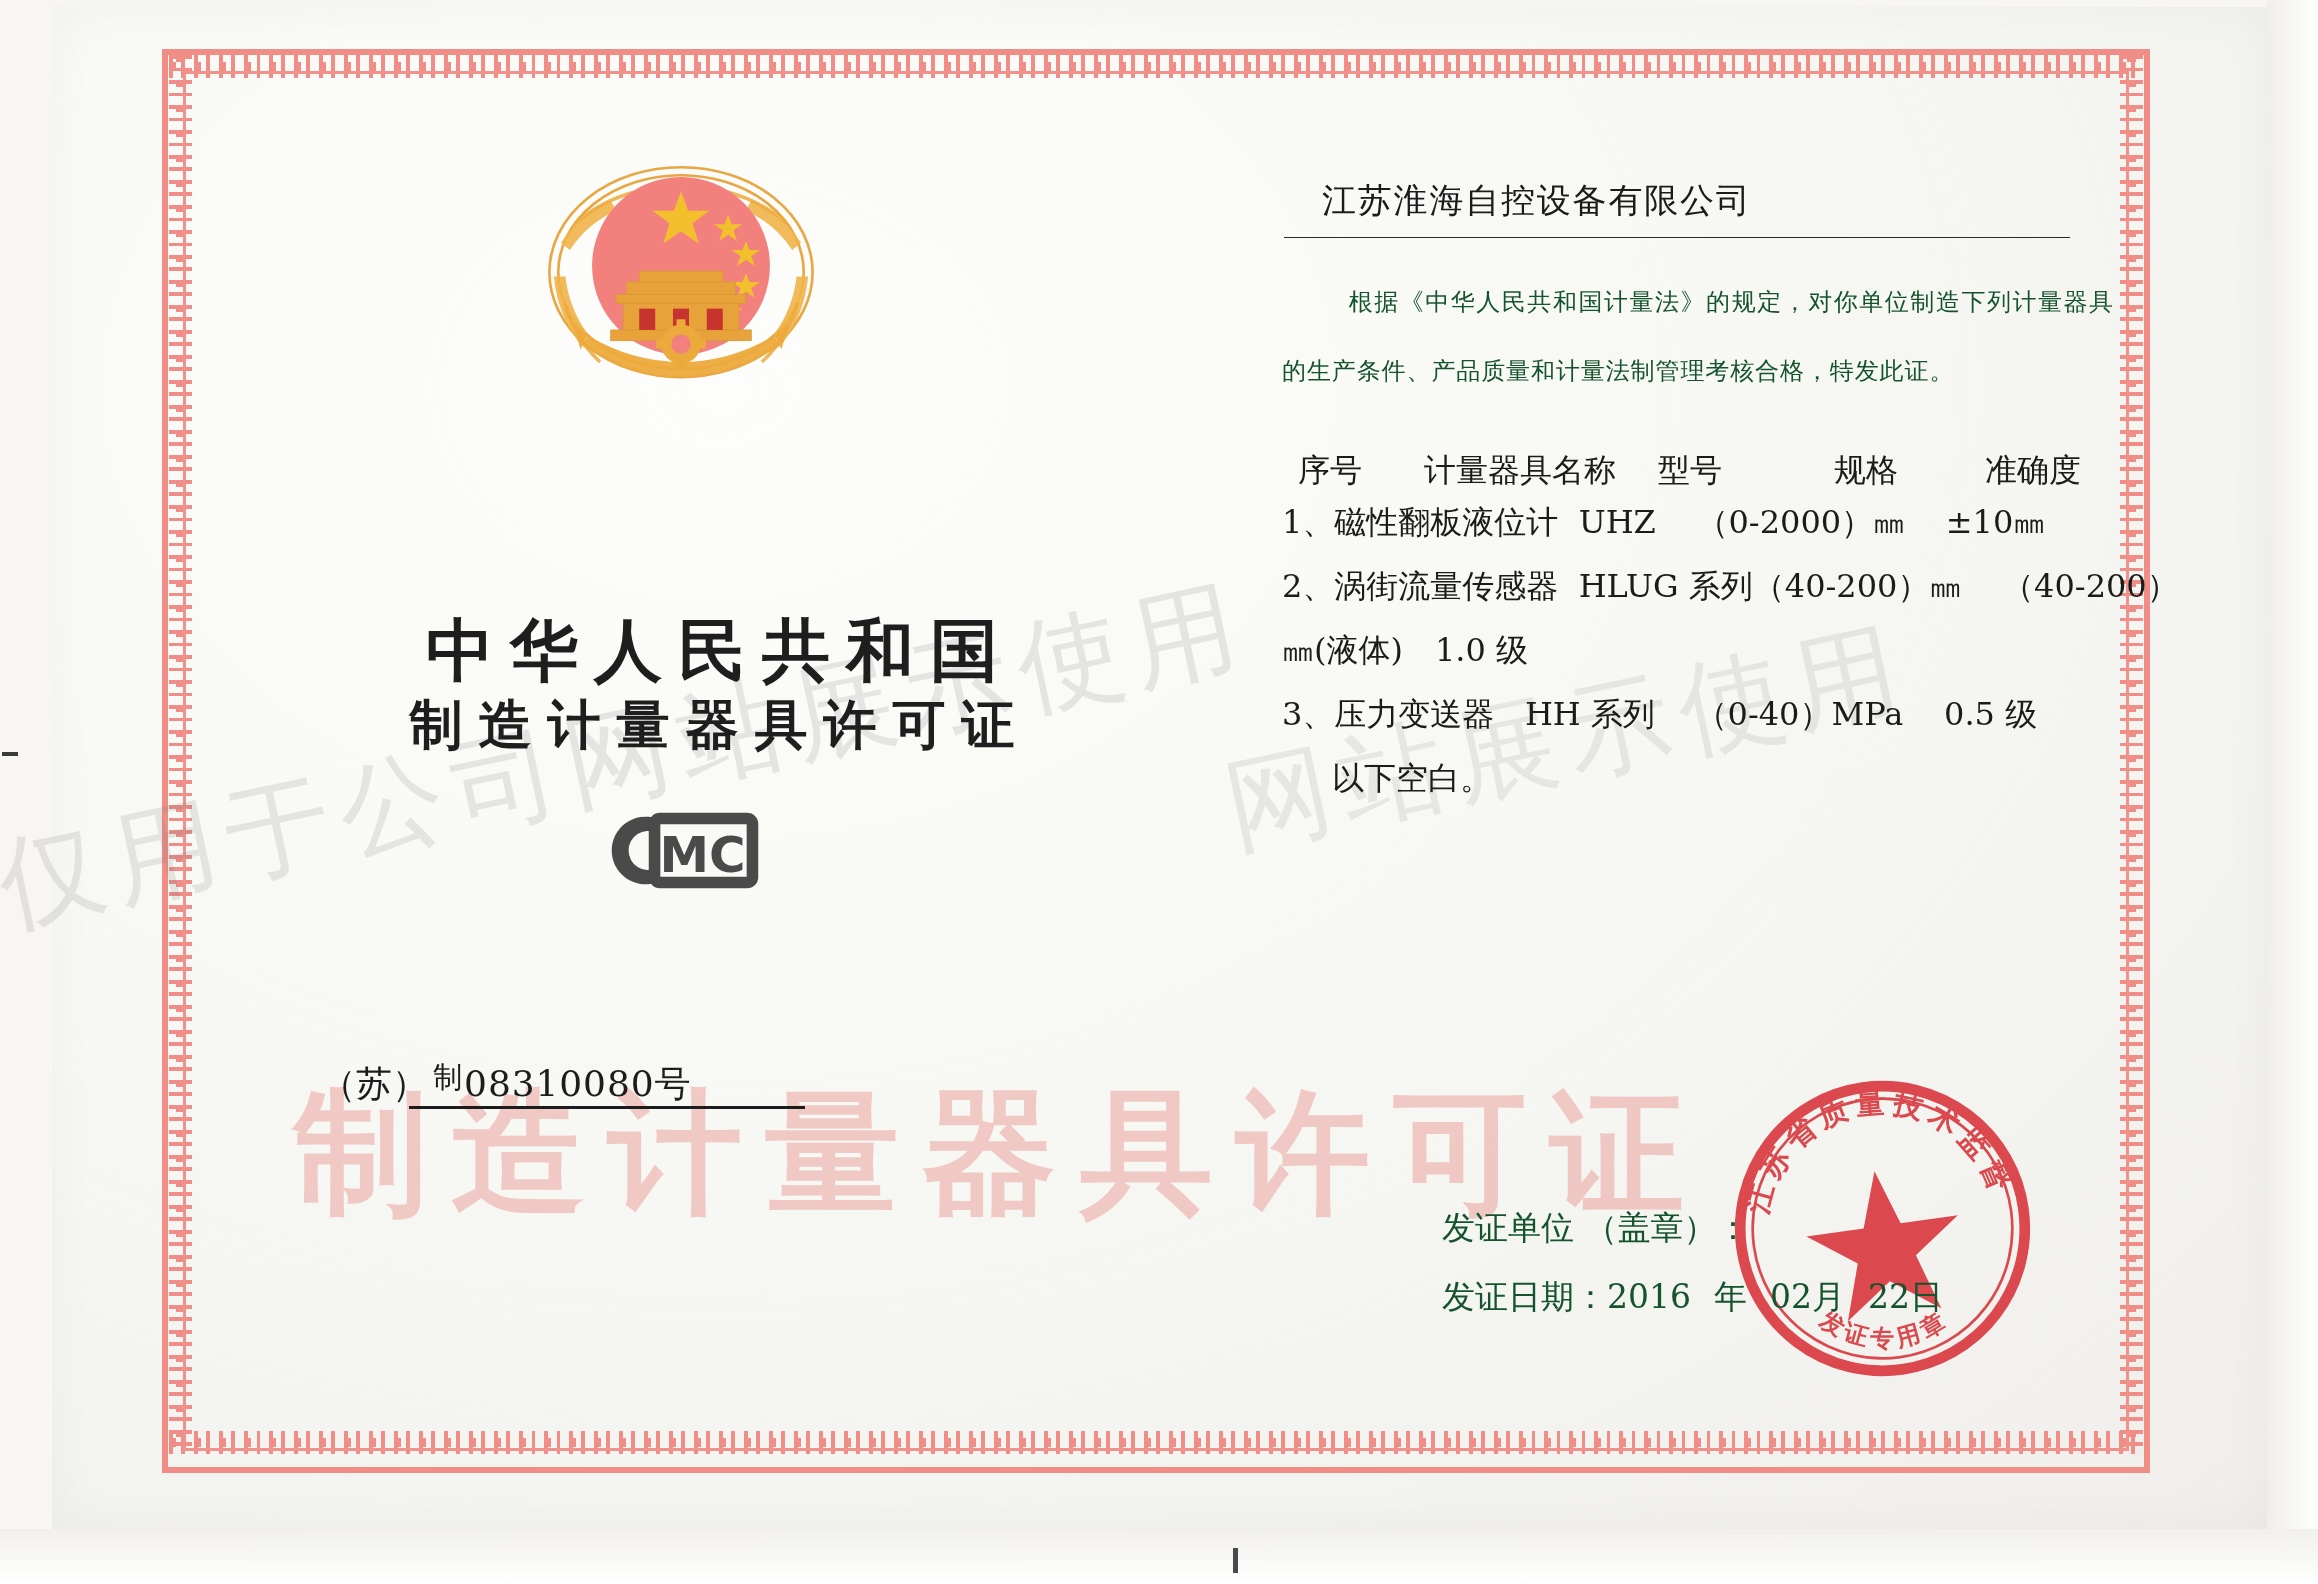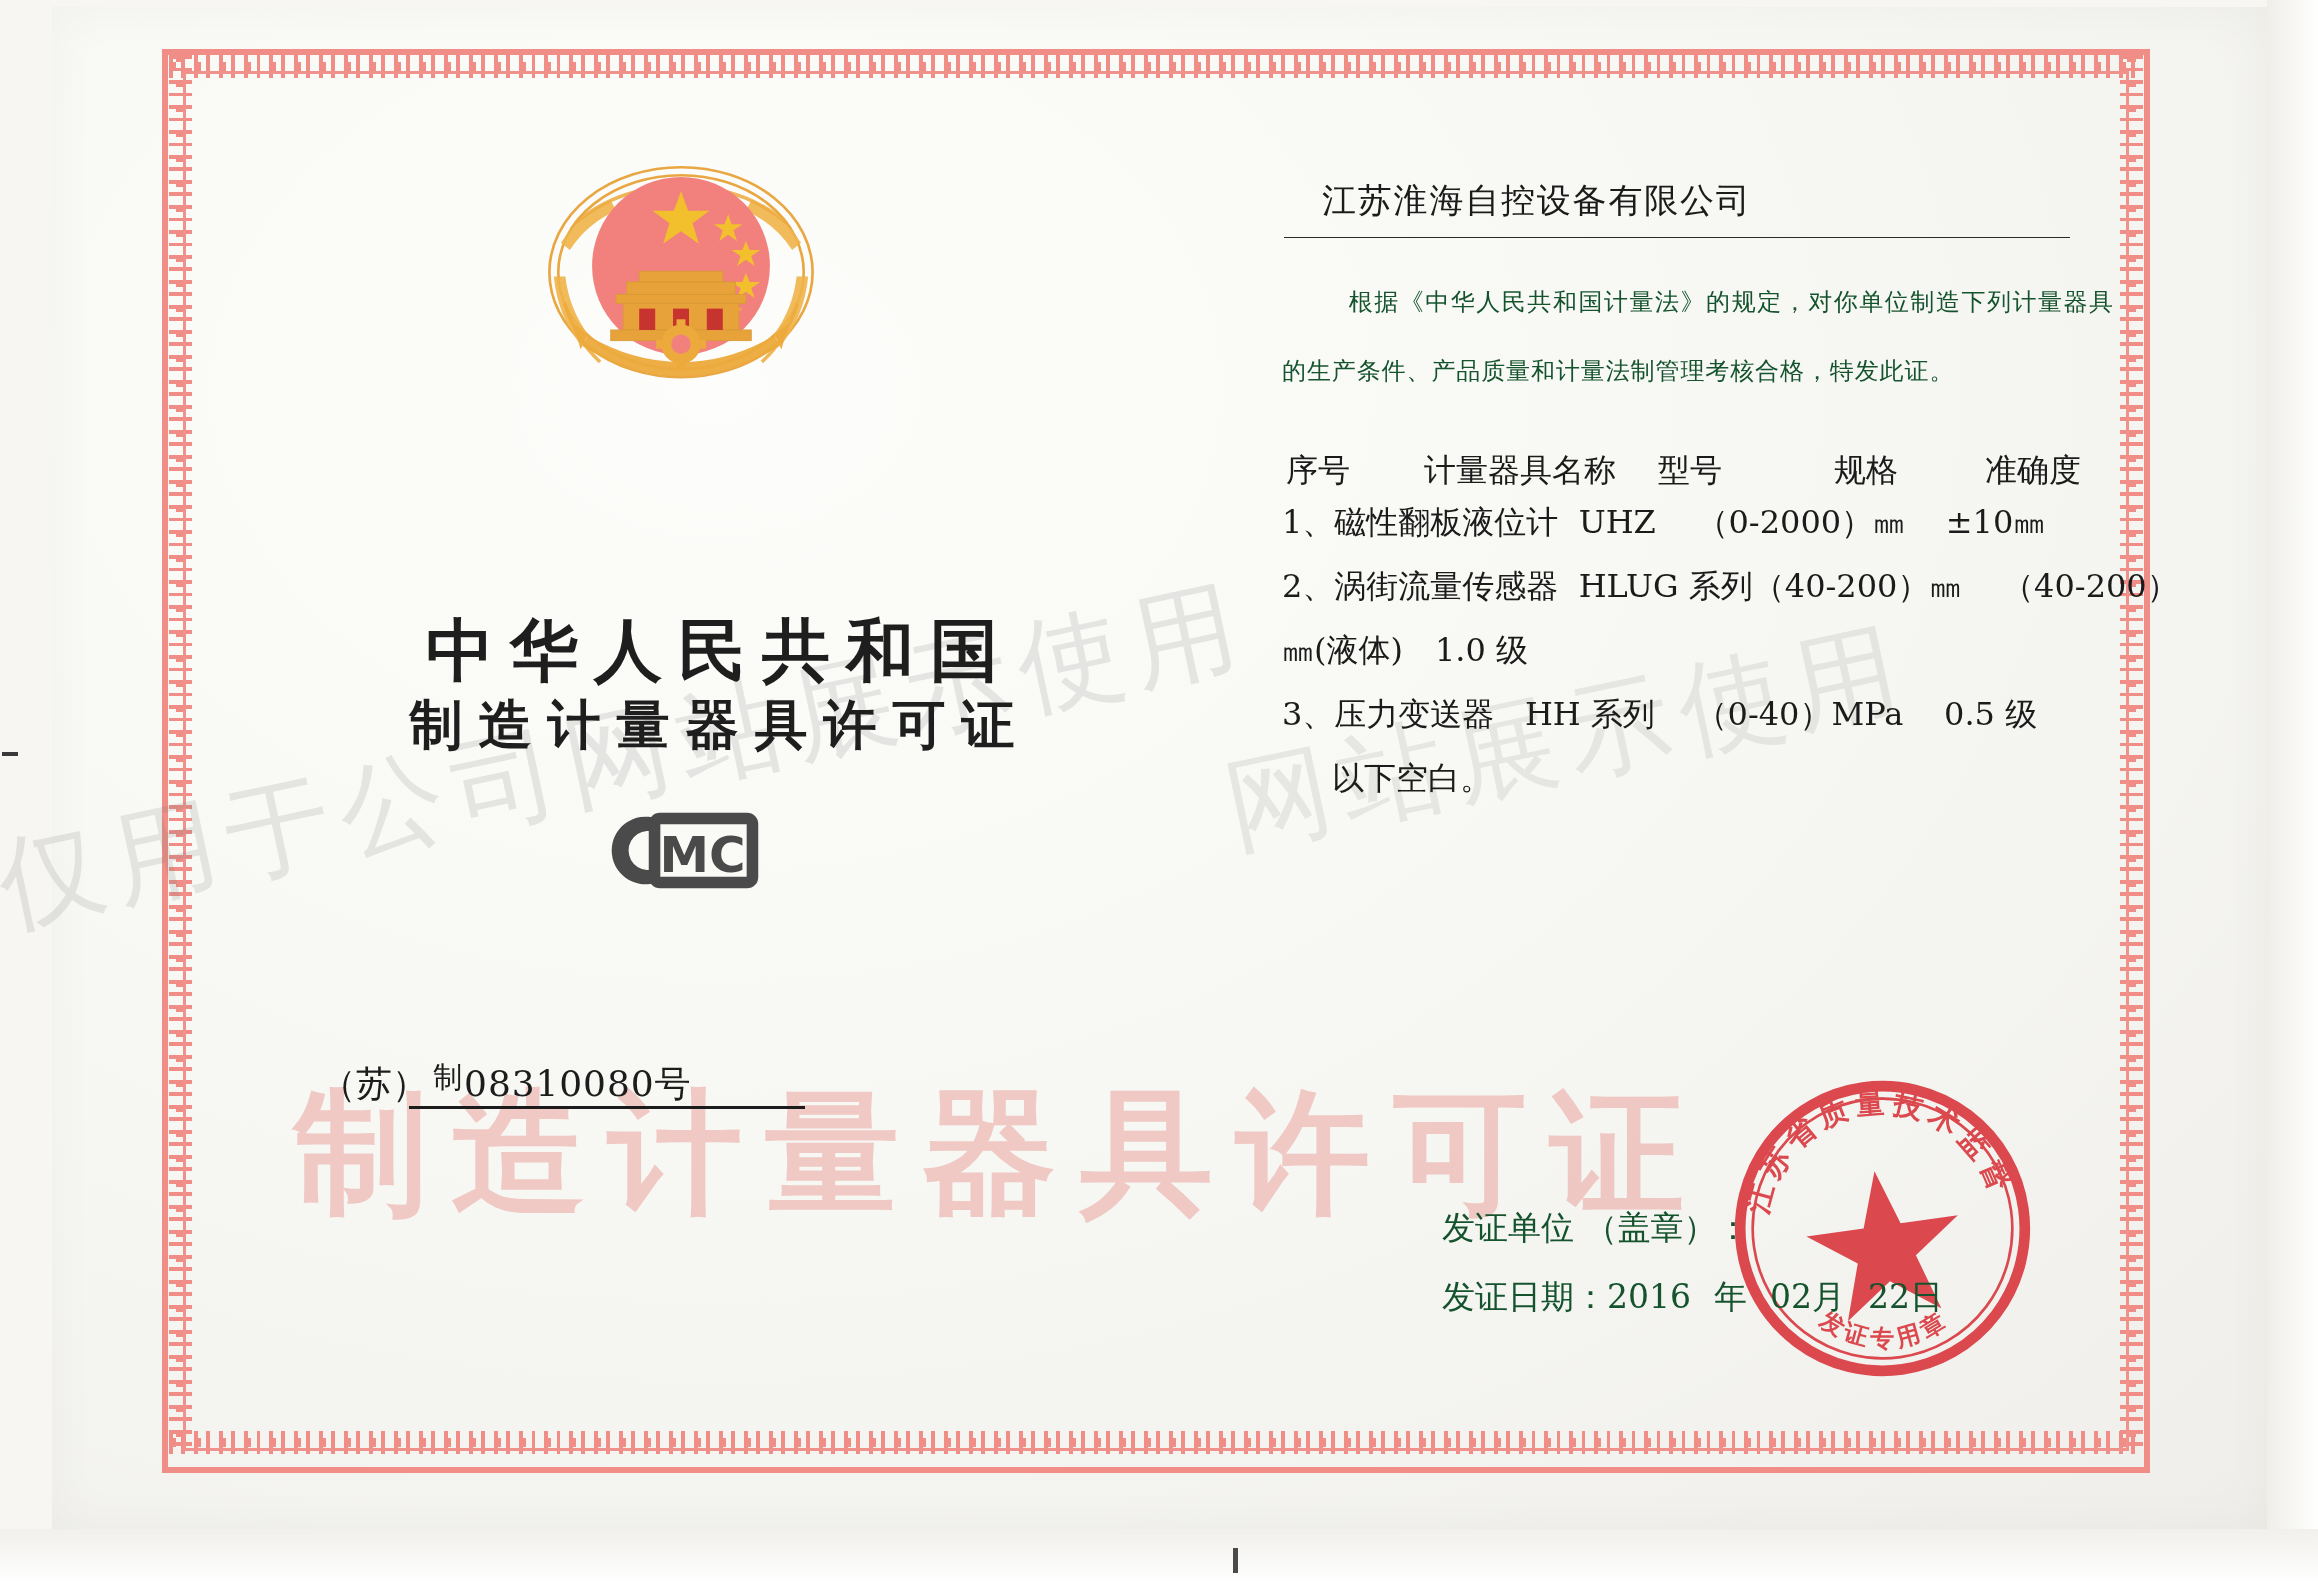--- a/index.html
+++ b/index.html
@@ -250,21 +250,21 @@
   #table-head {
     margin-top: 43px;
     font-size: 32px;
     color: #1b1b1b;
     font-family: "DejaVu Serif", "Liberation Serif", serif;
     white-space: nowrap;
     position: relative;
     height: 41px;
   }
   #table-head span { position: absolute; top: 0; }
-  .th-0 { left: 4px; }
+  .th-0 { left: 16px; }
   .th-1 { left: 142px; }
   .th-2 { left: 376px; }
   .th-3 { left: 552px; }
   .th-4 { left: 703px; }
 
   .item-row {
     font-size: 32px;
     line-height: 64px;
     color: #1b1b1b;
     font-family: "DejaVu Serif", "Liberation Serif", serif;

